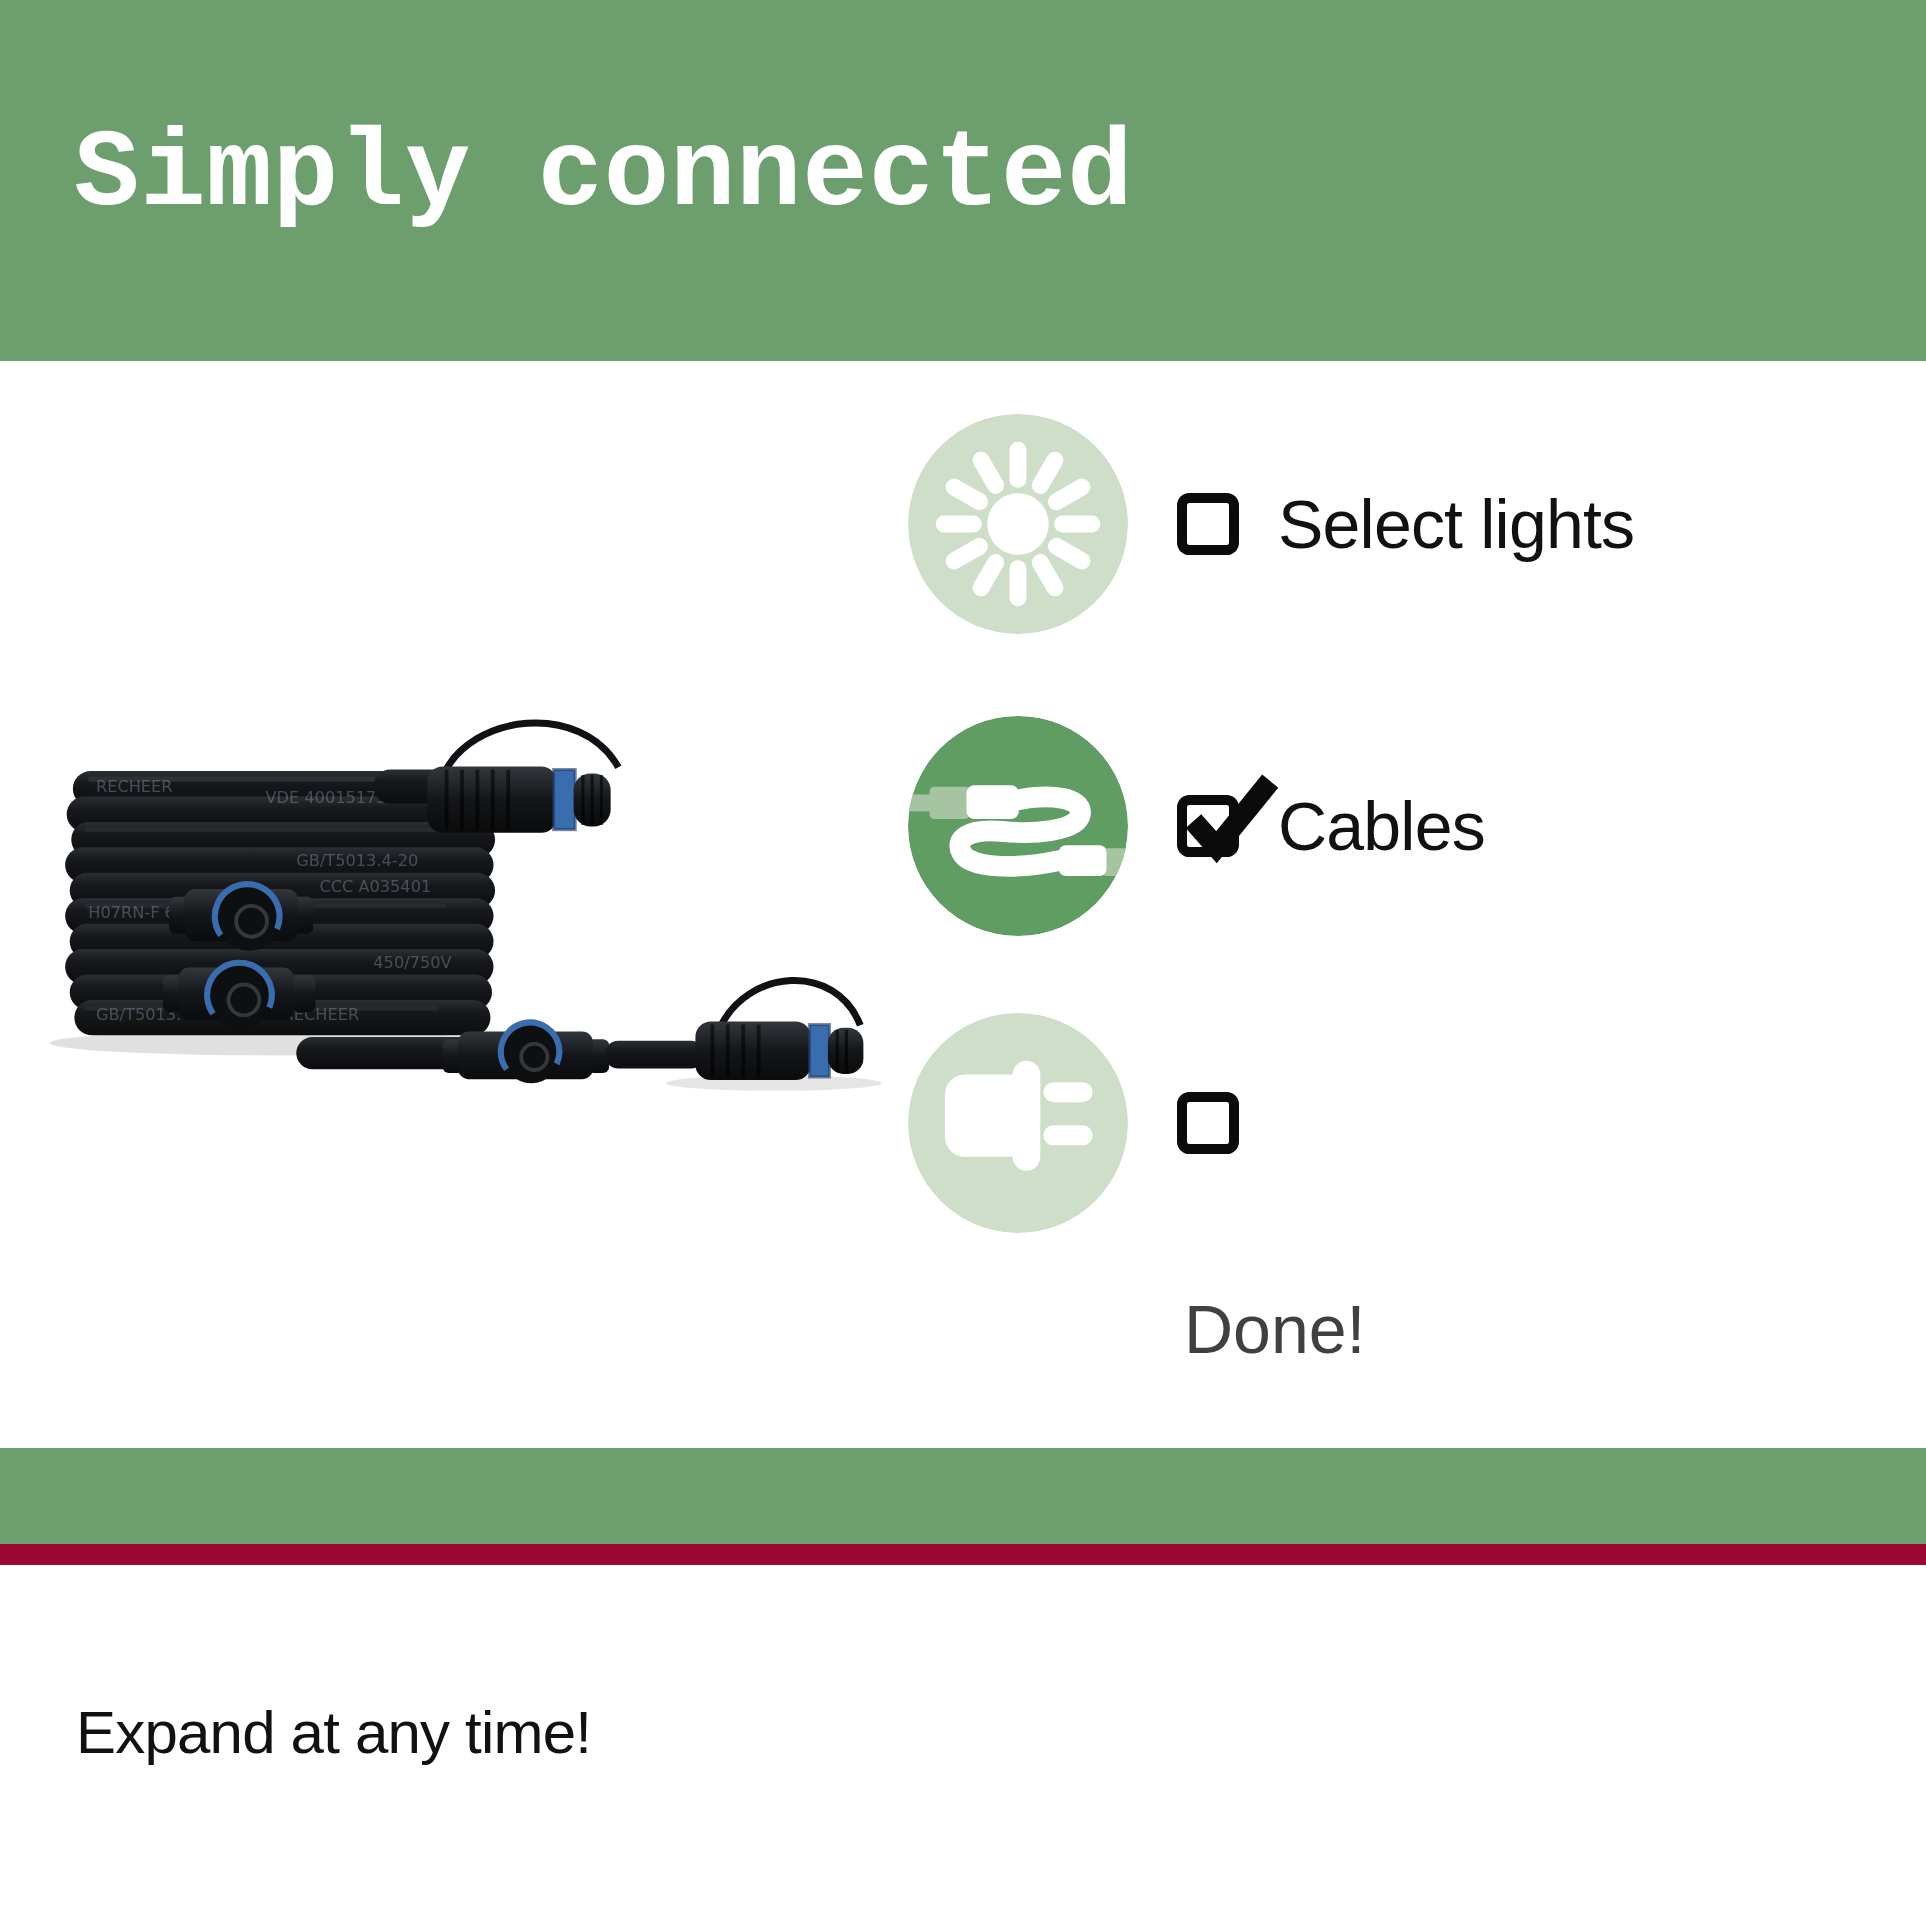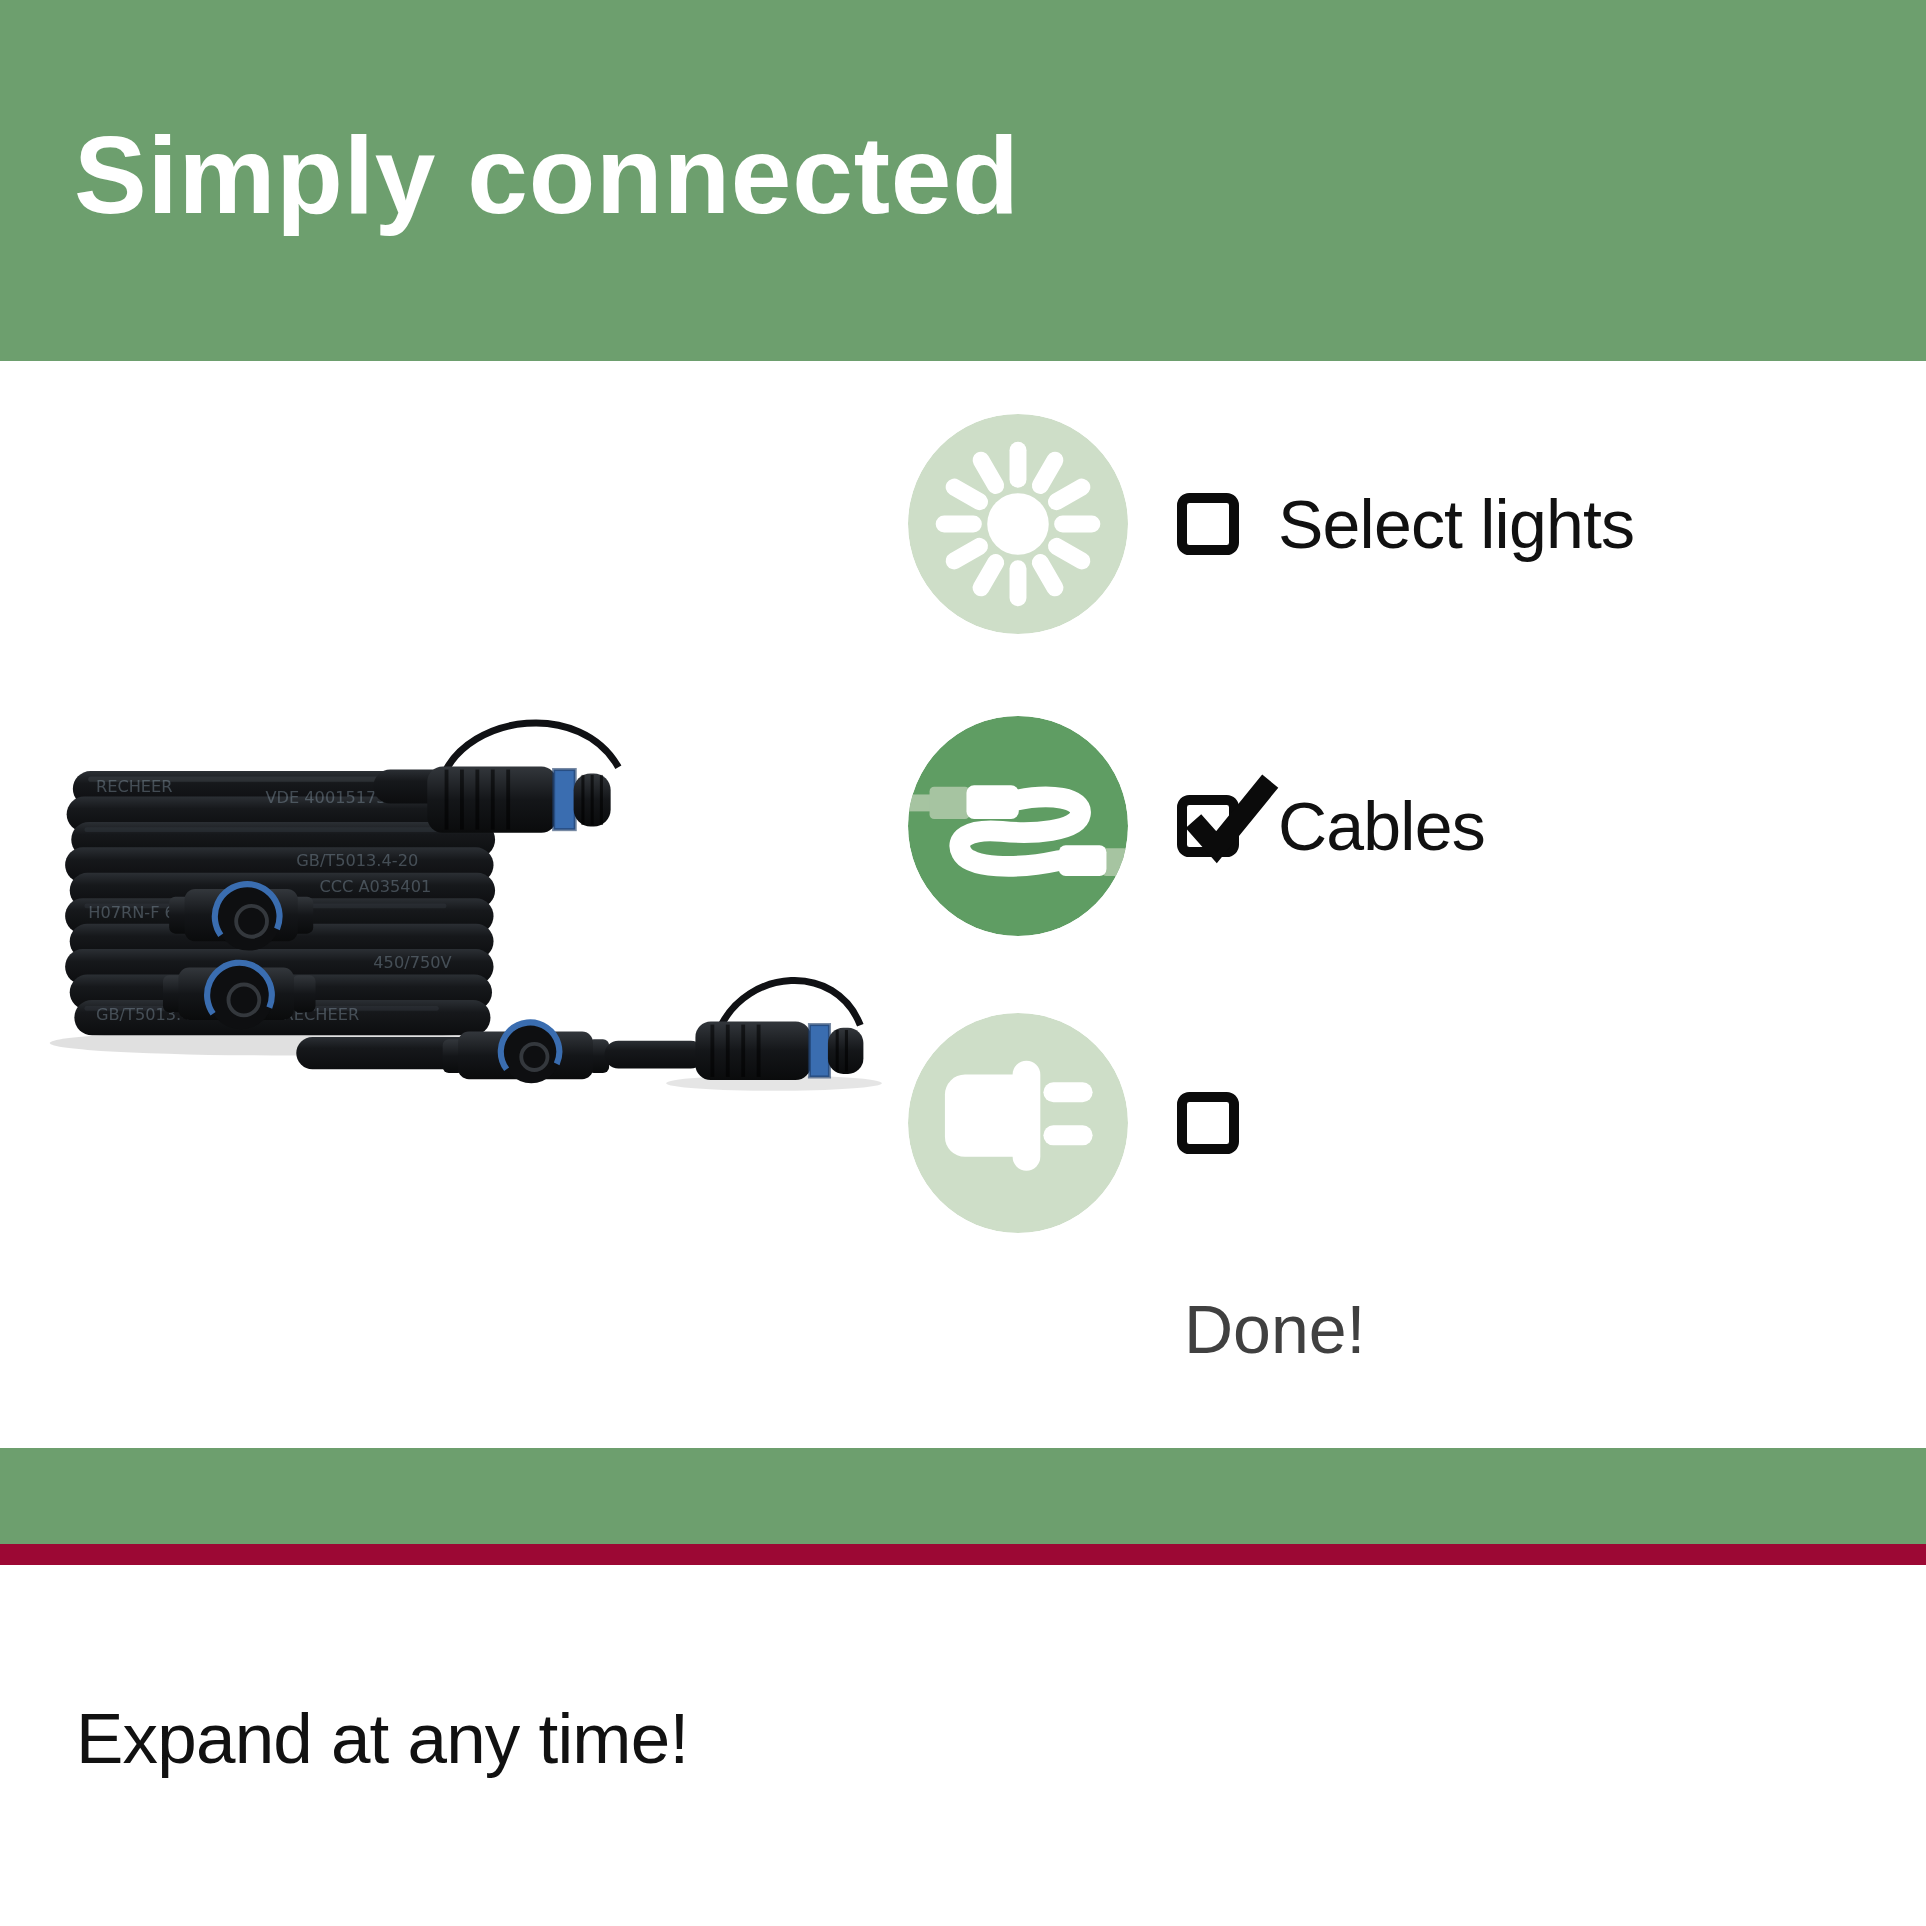--- a/index.html
+++ b/index.html
@@ -5,33 +5,33 @@
   html,body{margin:0;padding:0;background:#ffffff;}
   #canvas{position:relative;width:1926px;height:1926px;background:#ffffff;overflow:hidden;
           font-family:"Liberation Sans",sans-serif;}
 
   
   .top-band{position:absolute;left:0;top:0;width:1926px;height:361px;background:var(--green,#6D9F6E);}
   .bottom-green-band{position:absolute;left:0;top:1448px;width:1926px;height:96px;background:var(--green,#6D9F6E);}
   .bottom-red-band{position:absolute;left:0;top:1544px;width:1926px;height:21px;background:var(--red,#9C0834);}
 
   .title{position:absolute;left:74px;top:121px;line-height:1;color:#ffffff;
-         font-family:Liberation Sans, sans-serif;font-weight:700;font-size:109px;letter-spacing:0.8px;}
+         font-family:Liberation Mono, monospace;font-weight:700;font-size:109px;letter-spacing:0.8px;}
 
   
   .step-row{position:absolute;left:908px;height:220px;display:flex;align-items:center;}
   .row-1{top:414px;} .row-2{top:716px;} .row-3{top:1013px;}
   .icon-circle{width:220px;height:220px;border-radius:50%;flex:0 0 auto;}
   .checkbox{width:42px;height:42px;border:10px solid #0b0b0b;border-radius:12.3px;
             background:#ffffff;margin-left:49px;flex:0 0 auto;position:relative;}
   .label{margin-left:39px;font-size:68px;letter-spacing:-0.8px;color:#111111;white-space:nowrap;}
   .checkmark{position:absolute;left:-11.6px;top:-35px;width:106px;height:96px;overflow:visible;}
 
   .done-text{position:absolute;left:1184px;top:1295px;font-size:68px;color:#404040;line-height:1;}
-  .expand-text{position:absolute;left:76px;top:1703px;font-size:71px;color:#111111;line-height:1;letter-spacing:-0.8px;}
+  .expand-text{position:absolute;left:76px;top:1703px;font-size:60px;color:#111111;line-height:1;letter-spacing:-0.8px;}
 
   .photo{position:absolute;left:42px;top:690px;width:863px;height:401px;}
 </style>
 </head>
 <body>
 
 <div id="canvas">
 
   <div class="top-band">
     <div class="title">Simply connected</div>

